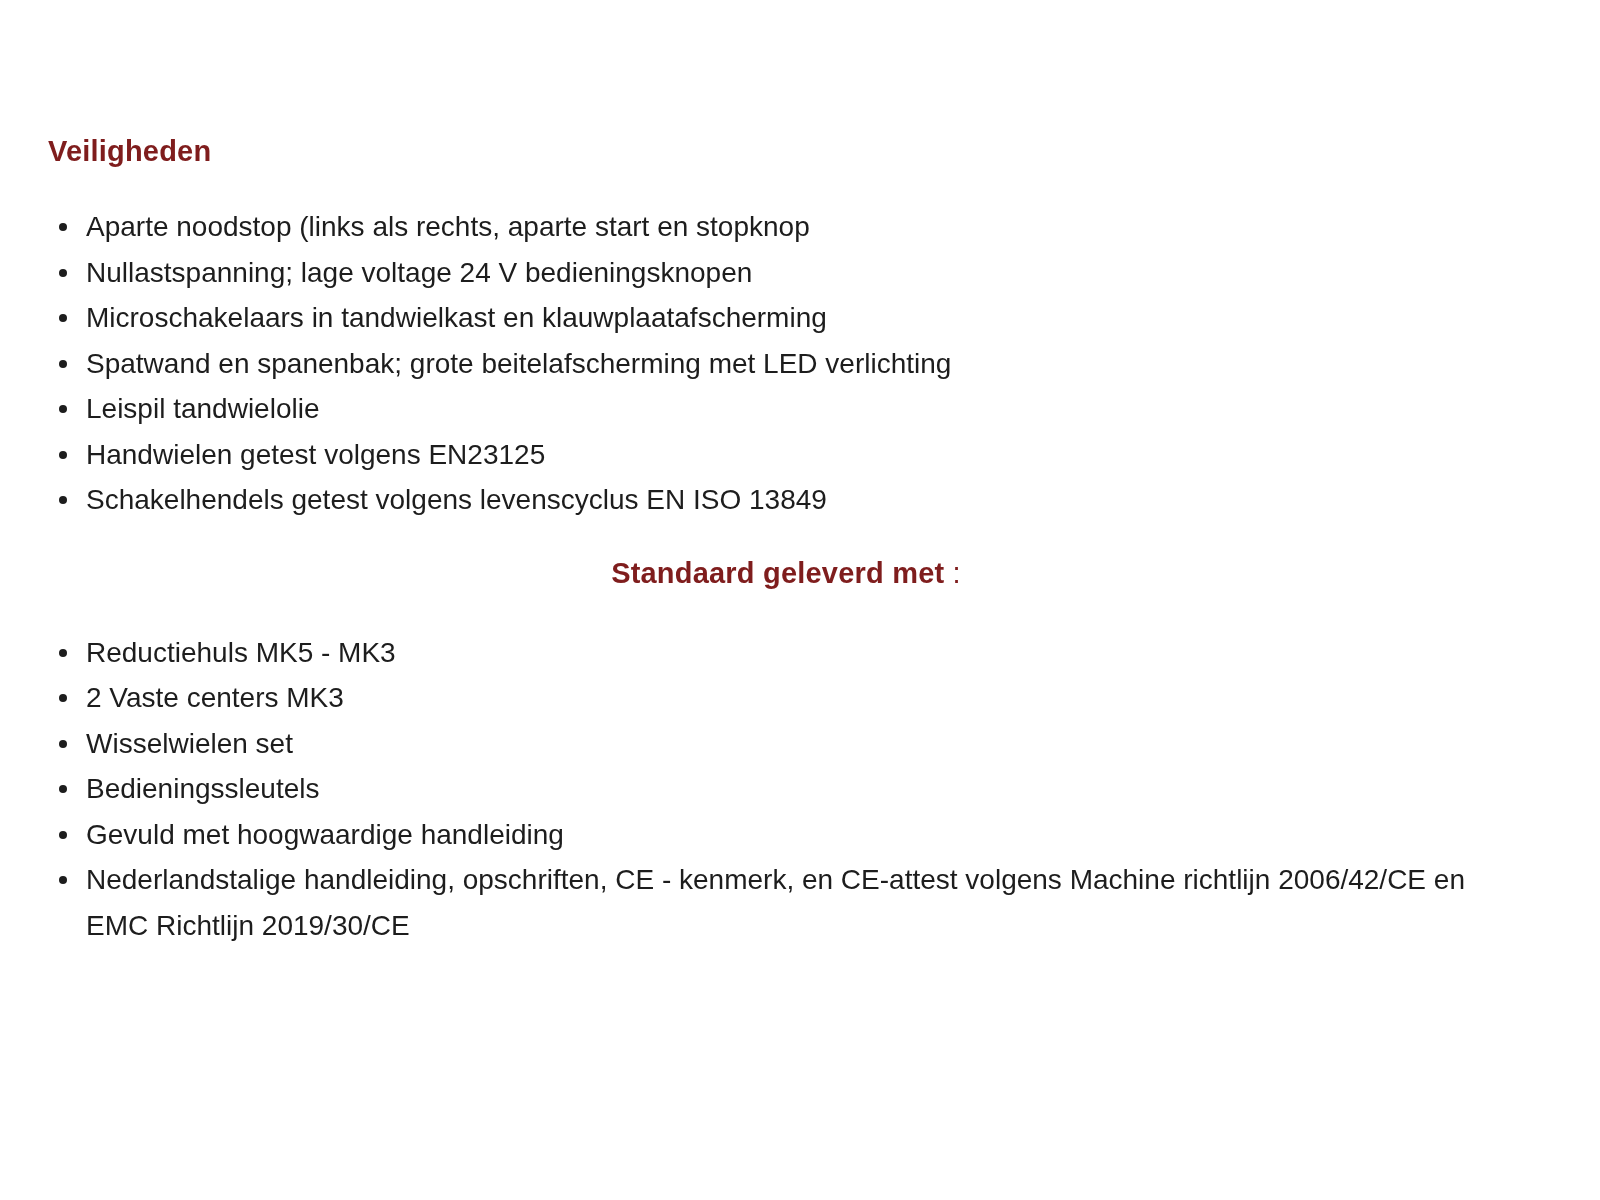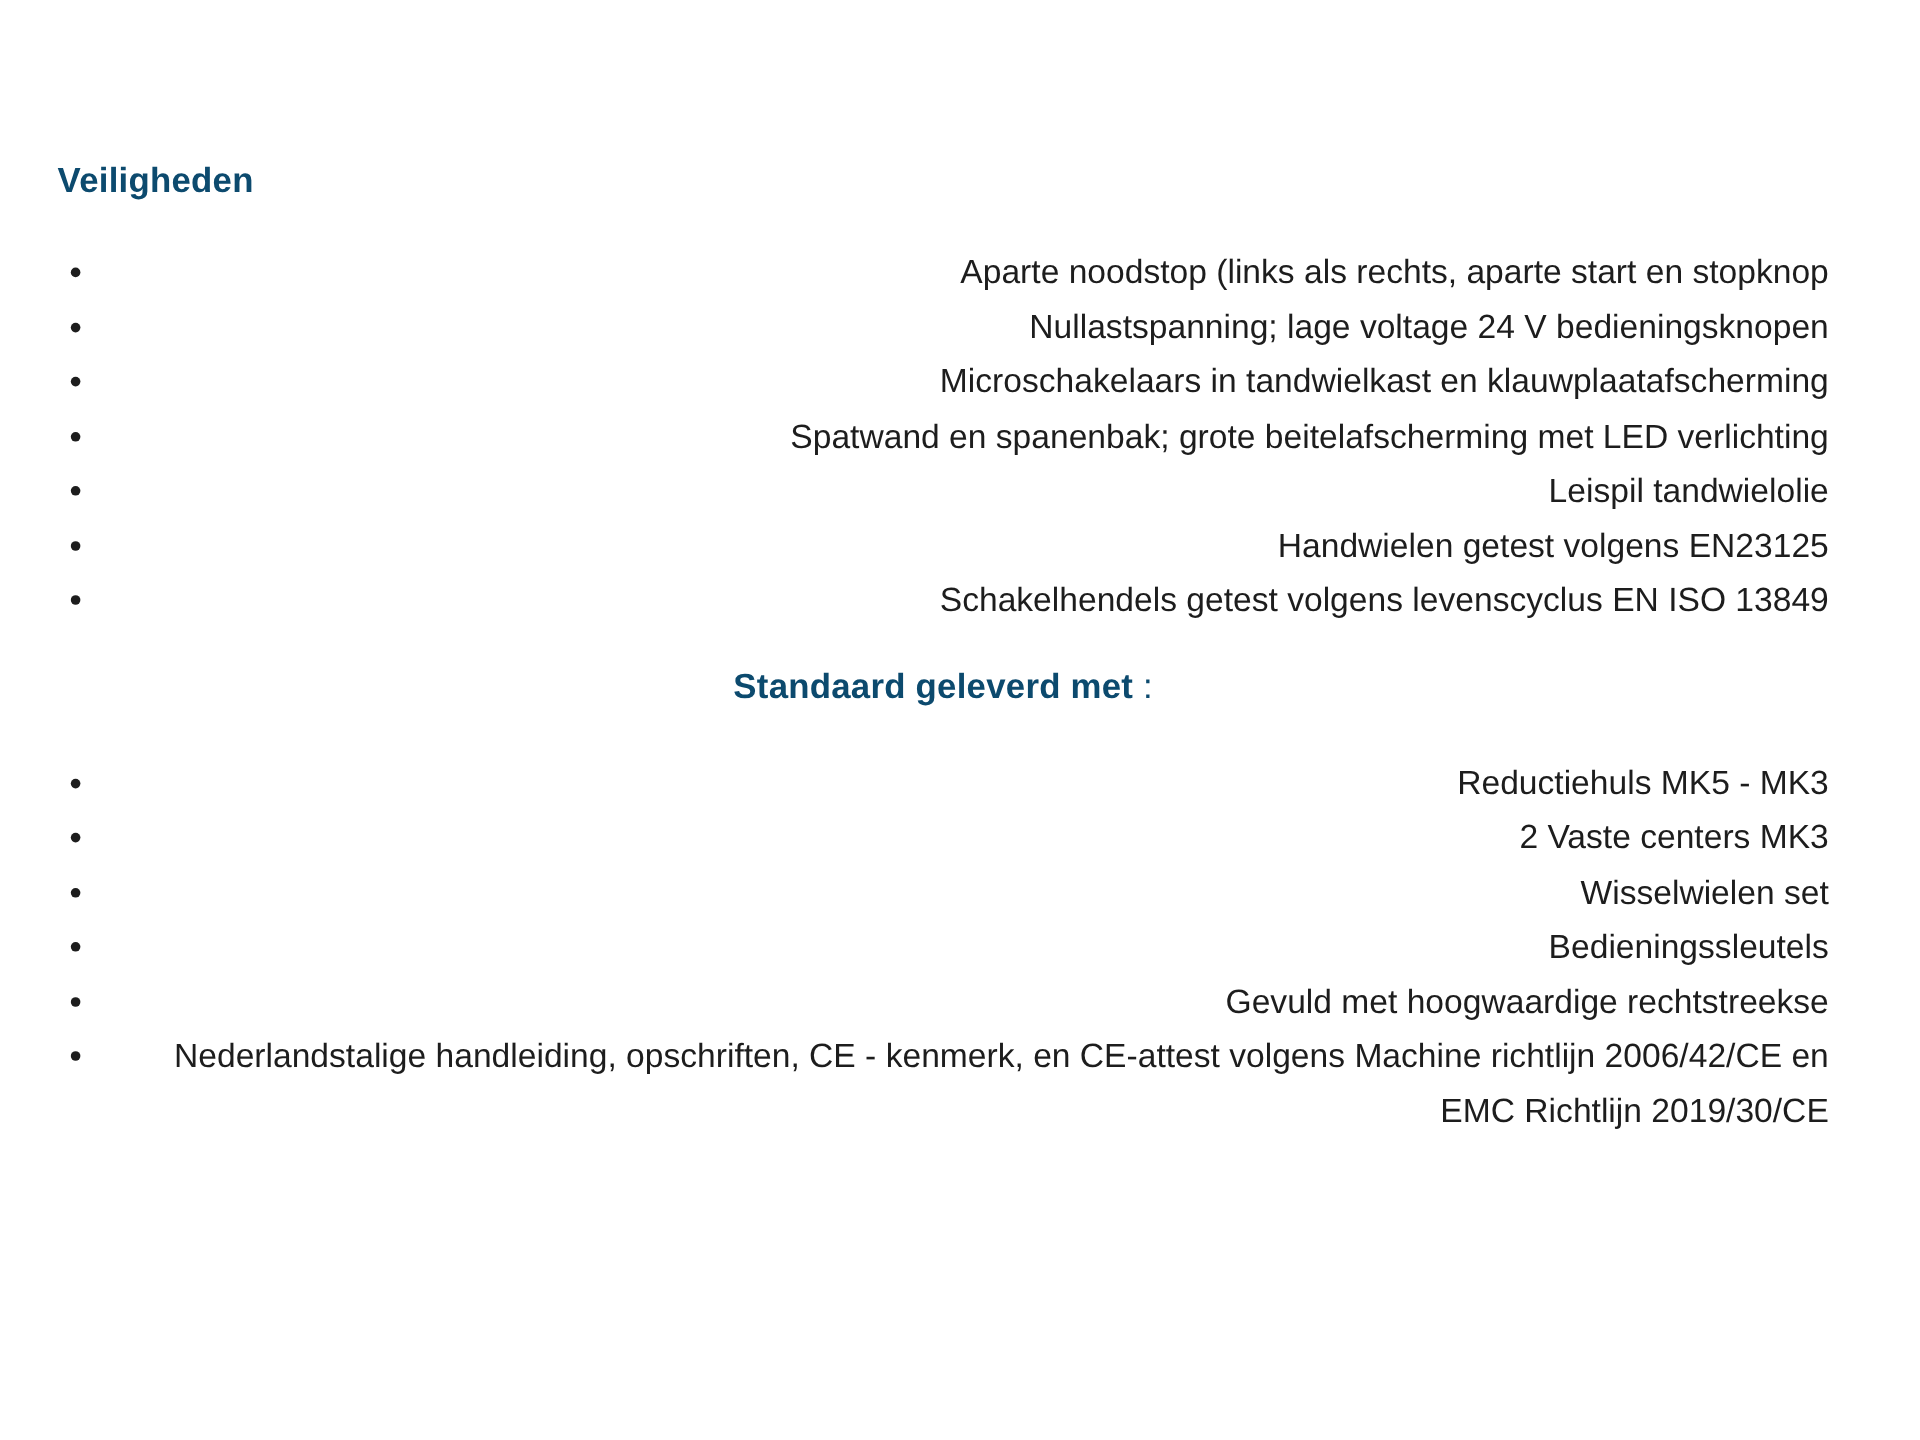--- a/index.html
+++ b/index.html
@@ -15,35 +15,34 @@
     padding: 134px 76px 0 48px;
     font-family: "Liberation Sans", "DejaVu Sans", sans-serif;
     color: #1d1d1d;
     overflow: hidden;
   }
   h2 {
     margin: 0 0 36px 0;
     font-size: 29px;
     line-height: 34px;
     font-weight: 700;
-    color: #0c4a6e;
+    color: #7f1d1d;
     letter-spacing: 0.2px;
   }
   h2 .suffix {
     font-weight: 400;
   }
   h2.included-heading {
     margin: 33px 0 40px 0;
     text-align: center;
   }
   ul {
     margin: 0;
     padding: 0 0 0 38px;
     list-style: none;
-    text-align: right;
   }
   li {
     position: relative;
     font-size: 28px;
     line-height: 45.5px;
     font-weight: 400;
     white-space: pre-wrap;
   }
   li::before {
     content: "";
@@ -82,18 +81,18 @@
 
   <section>
     <h2 class="included-heading">
       <span>Standaard geleverd met</span><span class="suffix"> :</span>
     </h2>
     <ul class="bullet-list">
         <li><span>Reductiehuls MK5 - MK3</span></li>
         <li><span>2 Vaste centers MK3</span></li>
         <li><span>Wisselwielen set</span></li>
         <li><span>Bedieningssleutels</span></li>
-        <li><span>Gevuld met hoogwaardige rechtstreekse</span></li>
+        <li><span>Gevuld met hoogwaardige handleiding</span></li>
         <li><span>Nederlandstalige handleiding, opschriften, CE - kenmerk, en CE-attest volgens Machine richtlijn 2006/42/CE en EMC Richtlijn 2019/30/CE</span></li>
       </ul>
   </section>
 
 </div>
 
 </body></html>

